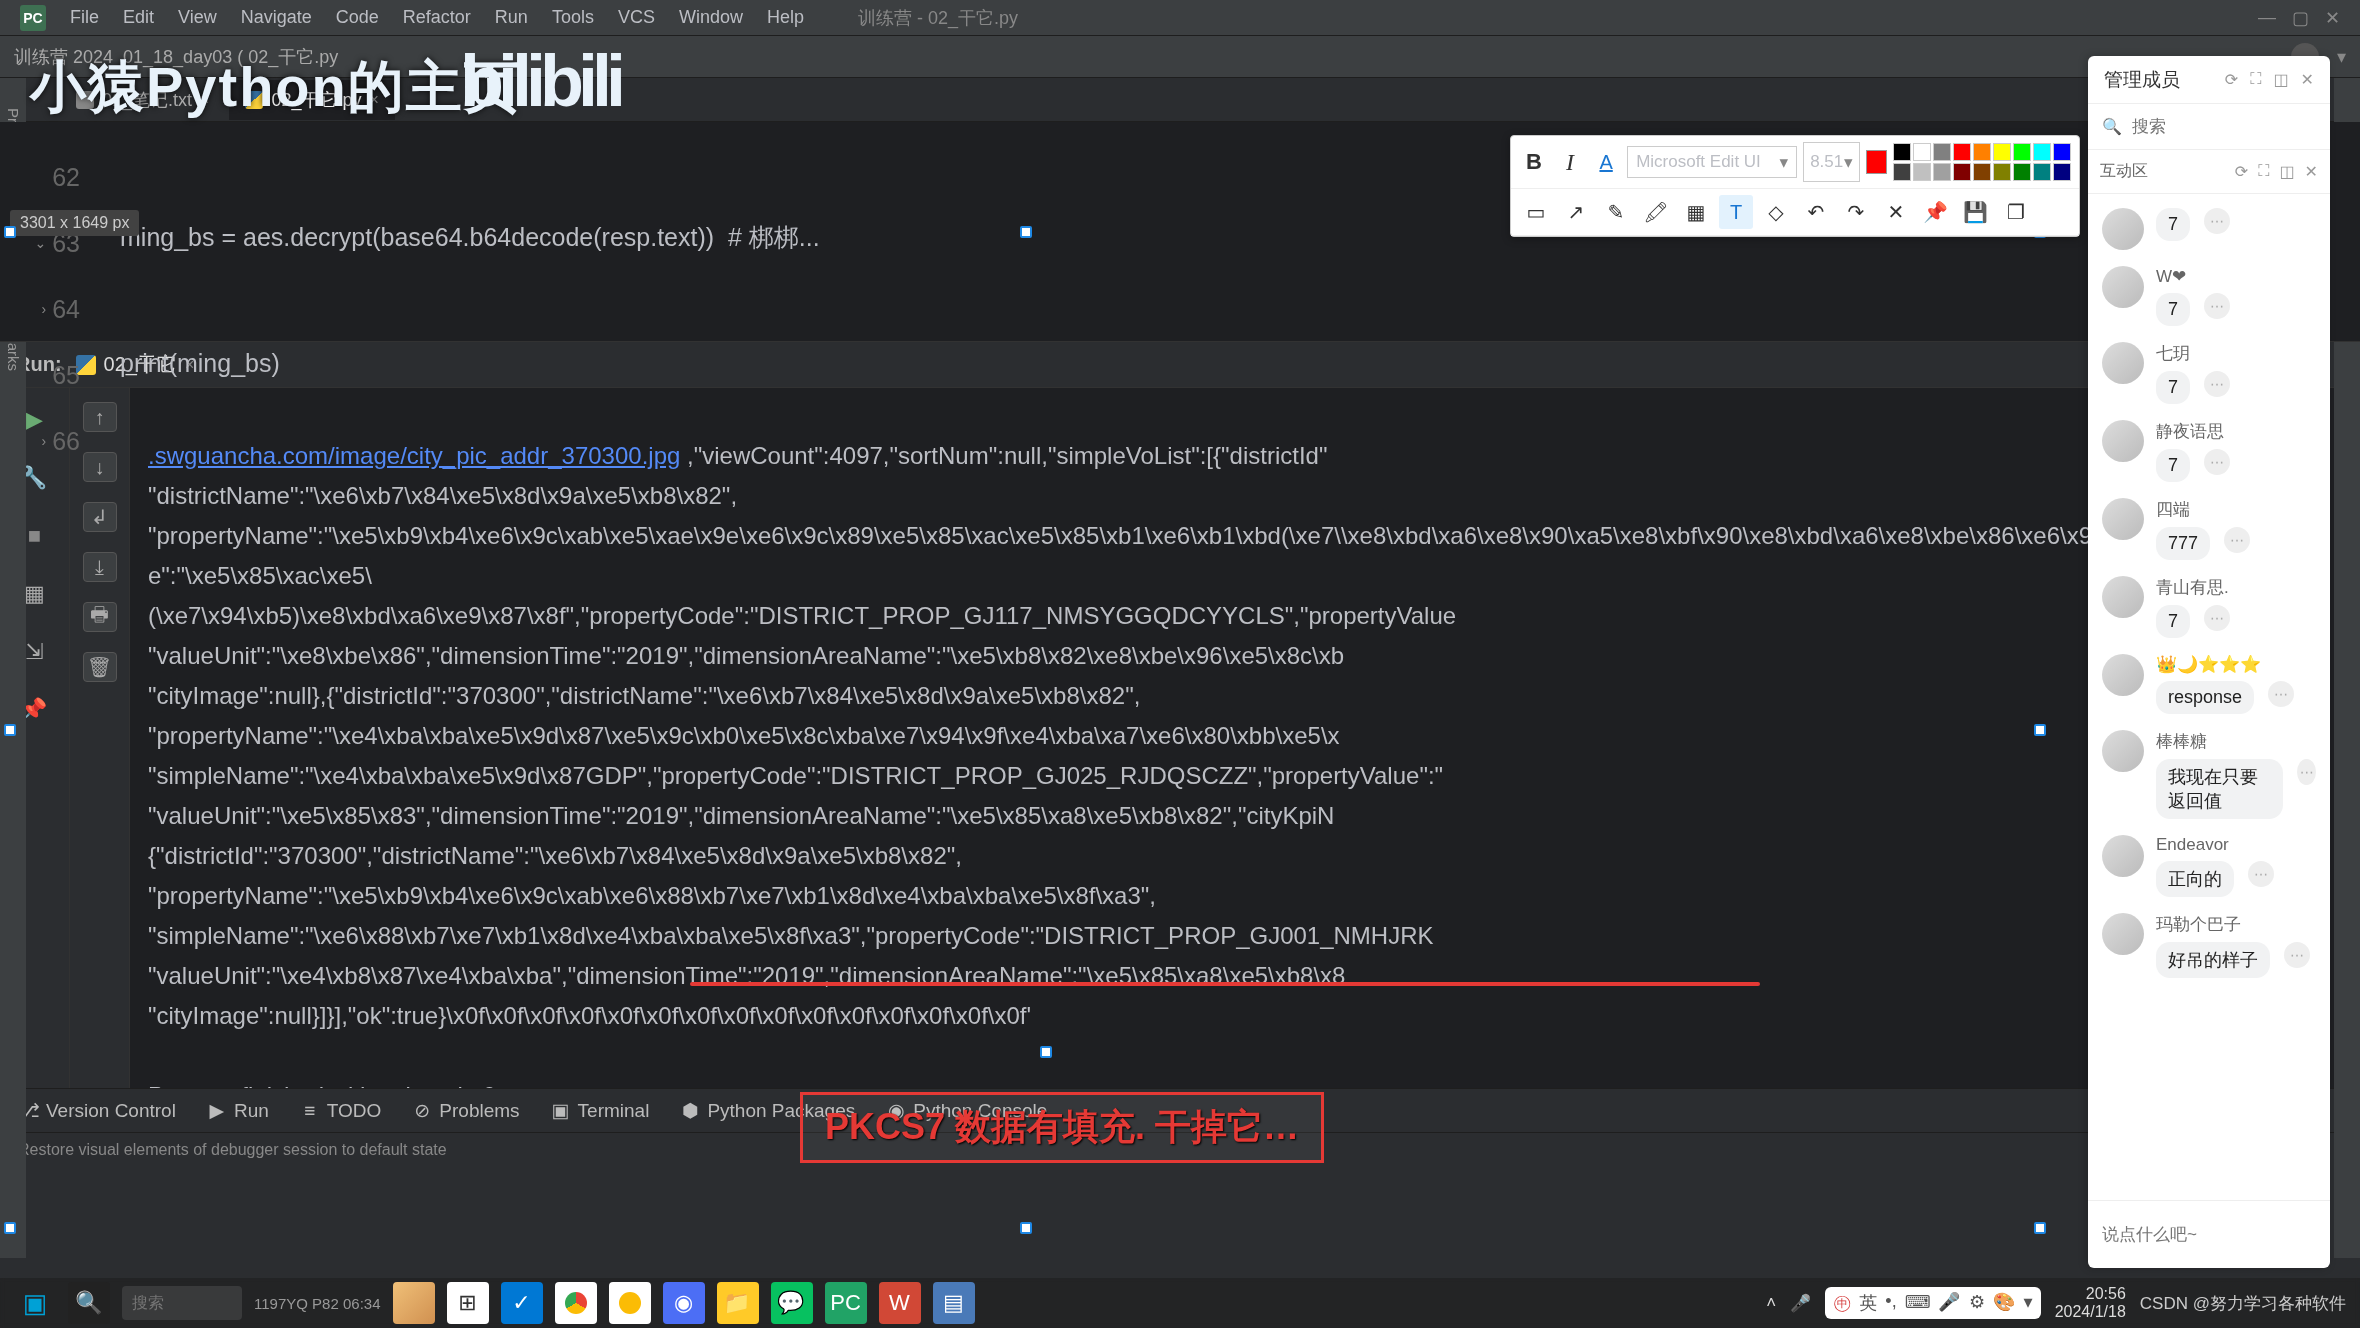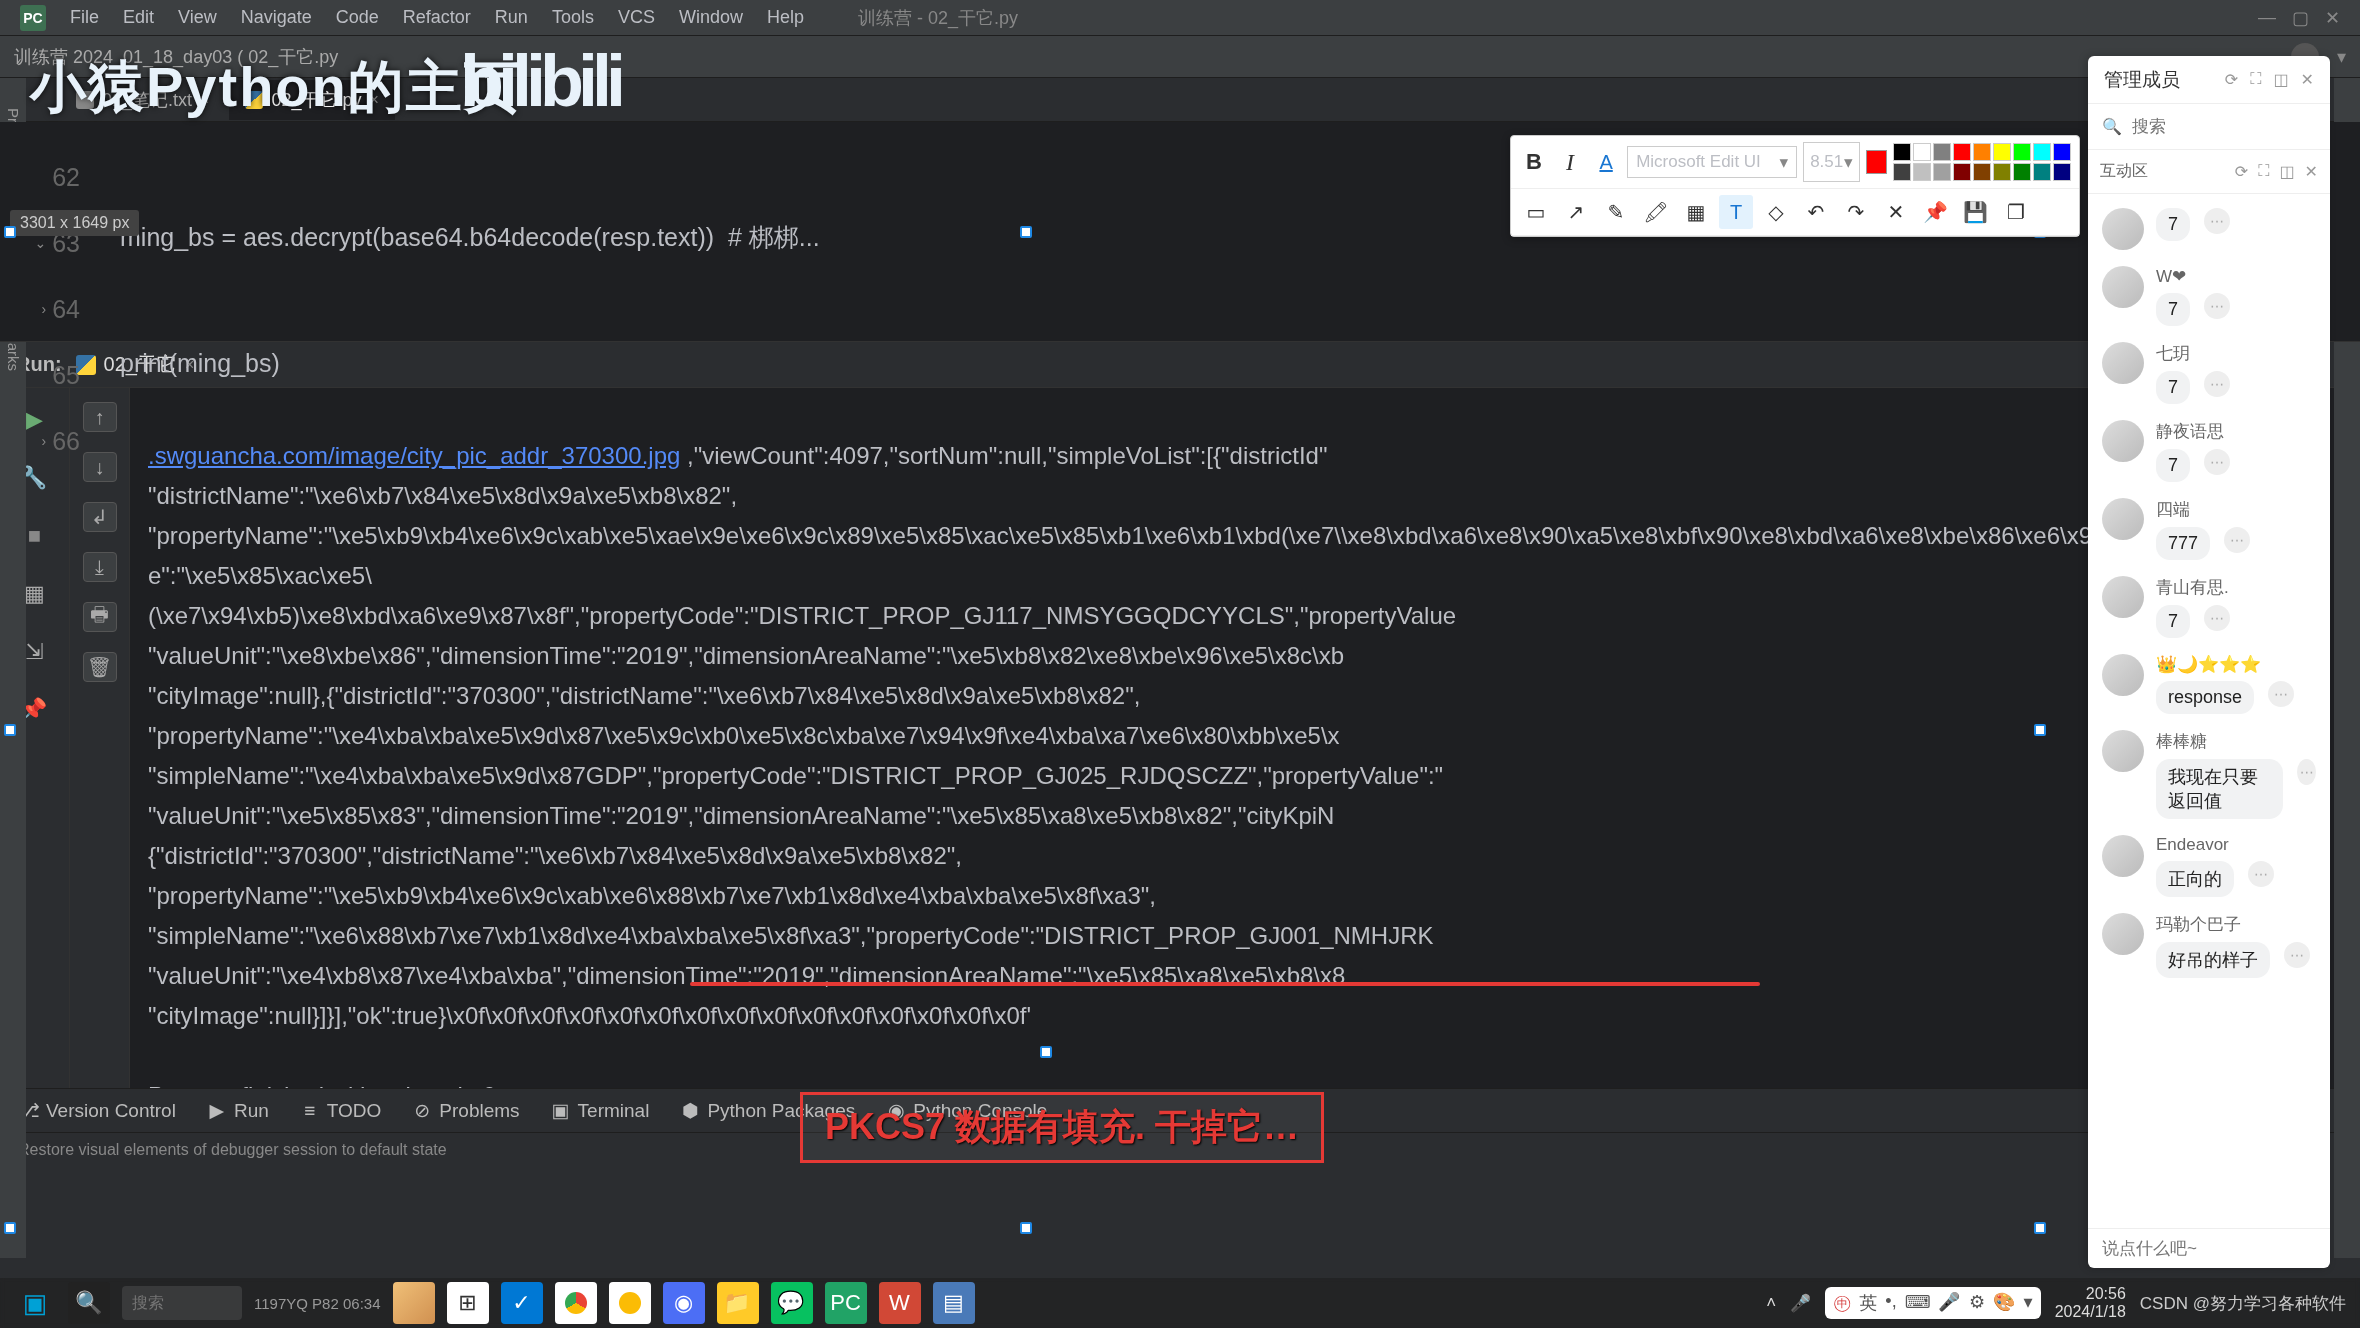--- a/index.html
+++ b/index.html
@@ -80,21 +80,21 @@
 .search-bar { height:46px; display:flex; align-items:center; padding:0 14px; gap:10px; border-bottom:1px solid #eee; color:#aaa; }
 .search-input { flex:1; border:none; font-size:17px; color:#333; outline:none; }
 .chat-list { flex:1; overflow-y:auto; padding:6px 0; }
 .chat-item { display:flex; padding:8px 14px; gap:12px; }
 .chat-avatar { width:42px; height:42px; border-radius:50%; background: linear-gradient(135deg,#ddd,#bbb); flex-shrink:0; background-size:cover; }
 .chat-body { flex:1; display:flex; flex-direction:column; gap:6px; }
 .chat-name { font-size:17px; color:#666; display:flex; align-items:center; gap:4px; }
 .chat-msg { background:#f1f2f3; border-radius:14px; padding:6px 12px; font-size:18px; color:#222; align-self:flex-start; max-width:100%; }
 .chat-dots { width:26px; height:26px; border-radius:50%; background:#eee; align-self:flex-start; margin-left:6px; display:inline-flex; align-items:center; justify-content:center; color:#aaa; font-size:14px; }
 .chat-row { display:flex; align-items:center; gap:8px; }
-.chat-input-area { height:40px; border-top:1px solid #eee; display:flex; align-items:center; padding:0 14px; }
+.chat-input-area { height:68px; border-top:1px solid #eee; display:flex; align-items:center; padding:0 14px; }
 .chat-input { flex:1; border:none; font-size:17px; color:#333; outline:none; }
 
 .selection-handles .handle { position:absolute; width:12px; height:12px; background:#fff; border:2px solid #1e88e5; border-radius:2px; z-index:70; }
 .selection-size-tip { position:absolute; top:210px; left:10px; background:#424242; color:#ccc; font-size:16px; padding:4px 10px; border-radius:3px; z-index:70; }
 
 .taskbar { position:absolute; left:0; right:0; bottom:0; height:50px; background: rgba(30,30,30,0.6); display:flex; align-items:center; padding:0 14px; gap:12px; backdrop-filter: blur(2px); z-index:200; }
 .task-icon { width:42px; height:42px; border-radius:4px; display:flex; align-items:center; justify-content:center; font-size:22px; background:#333; color:#fff; }
 .taskbar .spacer { flex:1; }
 .sys-tray { display:flex; align-items:center; gap:14px; color:#ddd; font-size:17px; }
 .tray-pill { background:#fff; border-radius:6px; padding:4px 8px; display:flex; gap:8px; }

